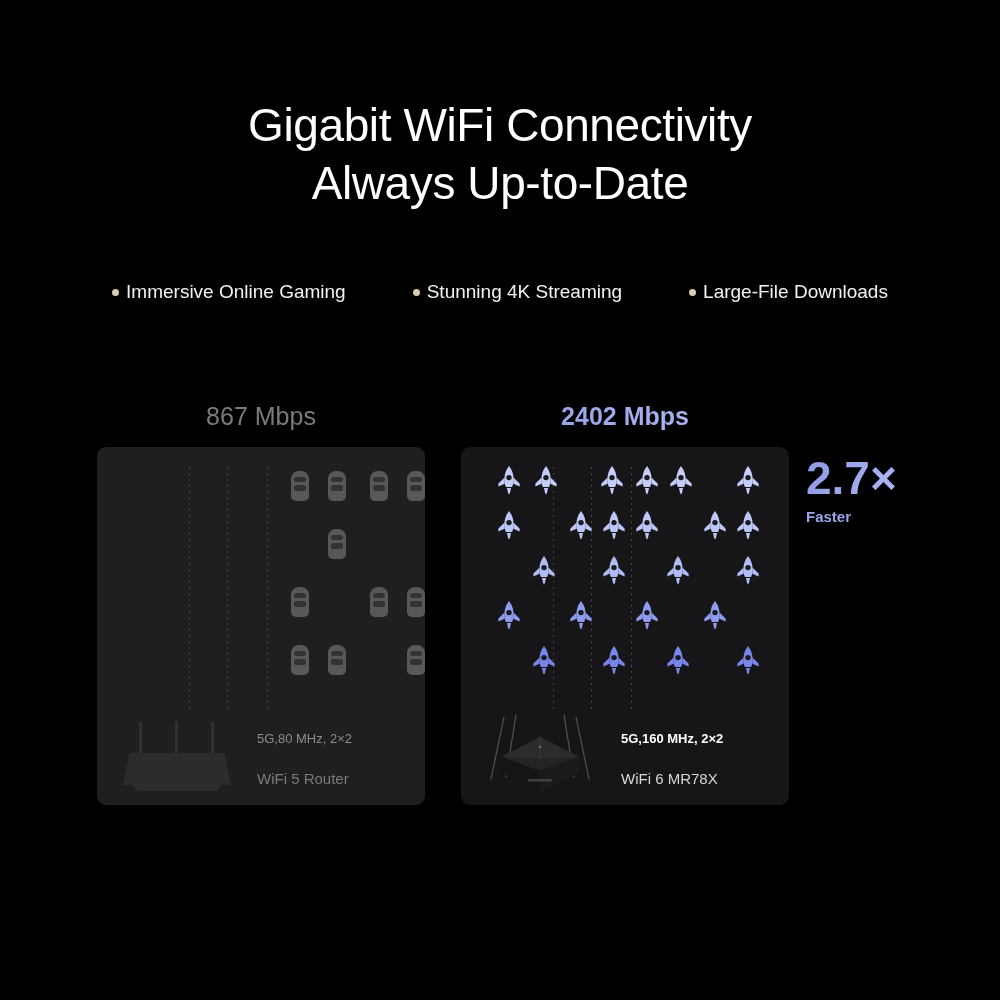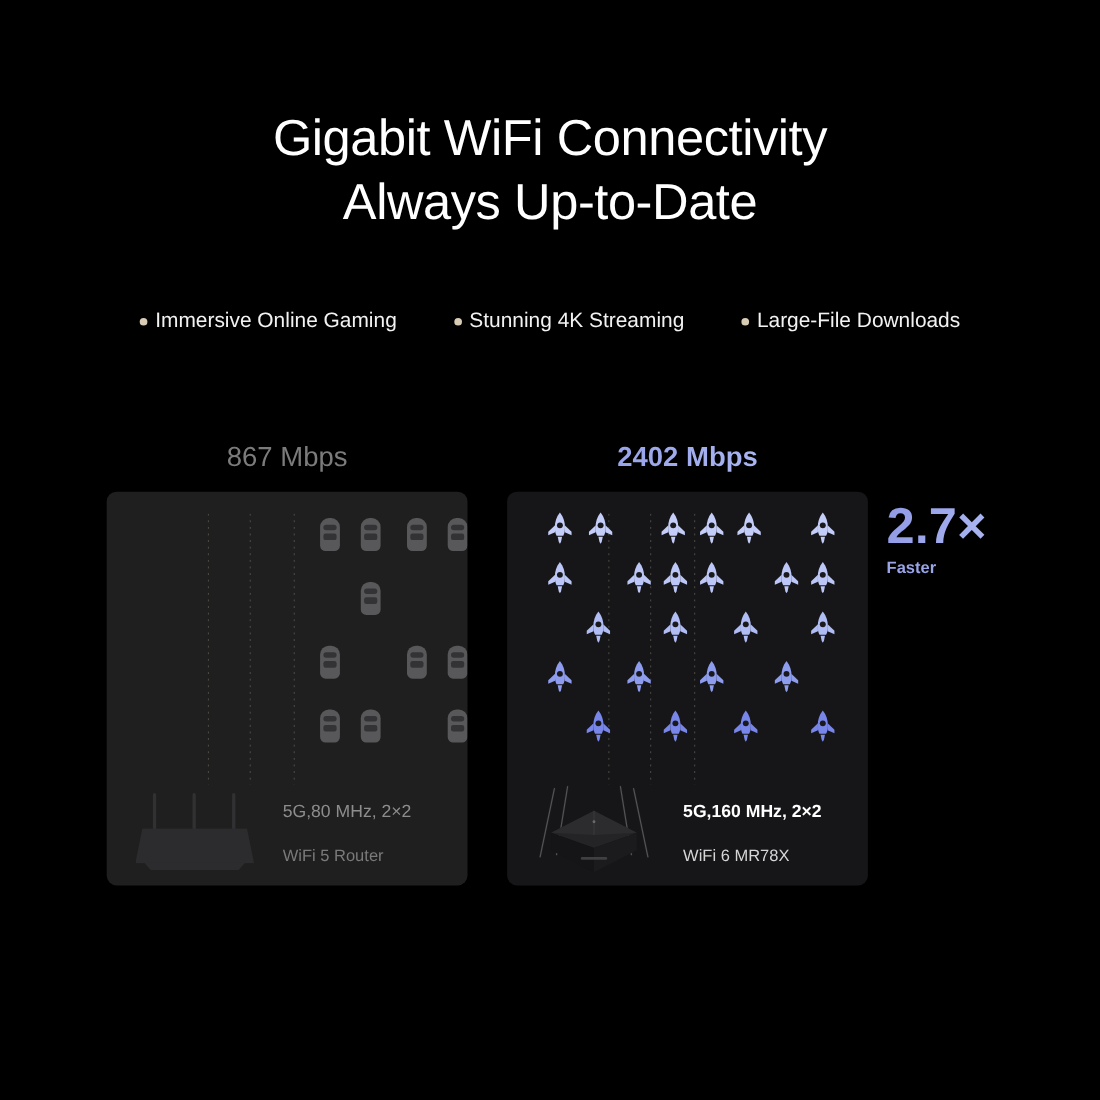--- a/index.html
+++ b/index.html
@@ -14,21 +14,21 @@
     position:absolute;left:0;top:96px;width:1000px;
     text-align:center;color:#ffffff;
     font-size:46px;font-weight:400;line-height:58px;
     letter-spacing:-0.4px;
   }
   .headline .ln{display:block;}
 
   
   .features{
     position:absolute;left:0;top:281px;width:1000px;
-    display:flex;justify-content:center;align-items:center;
+    display:flex;justify-content:center;align-items:center;gap:15px;
   }
   .feature{
     display:flex;align-items:center;color:#f2f2f2;
     font-size:19px;font-weight:400;white-space:nowrap;
   }
   .feature + .feature{margin-left:52px;}
   .dot{
     width:7px;height:7px;border-radius:50%;
     background:#d8cdb4;margin-right:7px;flex:none;
   }
@@ -80,21 +80,21 @@
 
   
   .rocket{width:26px;height:30px;}
   .rocket svg{display:block;width:26px;height:30px;}
 
   
   .routerrow{
     position:absolute;left:0;bottom:0;width:328px;height:98px;
   }
   .rtext{position:absolute;left:160px;top:20px;}
-  .rtext .l1{font-size:16px;line-height:24px;white-space:nowrap;}
+  .rtext .l1{font-size:13px;line-height:24px;white-space:nowrap;}
   .rtext .l2{font-size:15px;line-height:20px;margin-top:18px;white-space:nowrap;}
   .panel.left  .rtext .l1{color:#8d8d8d;font-weight:400;}
   .panel.left  .rtext .l2{color:#7a7a7a;font-weight:400;}
   .panel.right .rtext .l1{color:#ffffff;font-weight:700;}
   .panel.right .rtext .l2{color:#d6d6d6;font-weight:400;}
 
   
   .oldrouter{position:absolute;left:24px;bottom:14px;width:112px;height:72px;}
   .oldrouter .ant{position:absolute;bottom:28px;width:3px;height:42px;background:#313133;border-radius:2px;}
   .oldrouter .b1{

